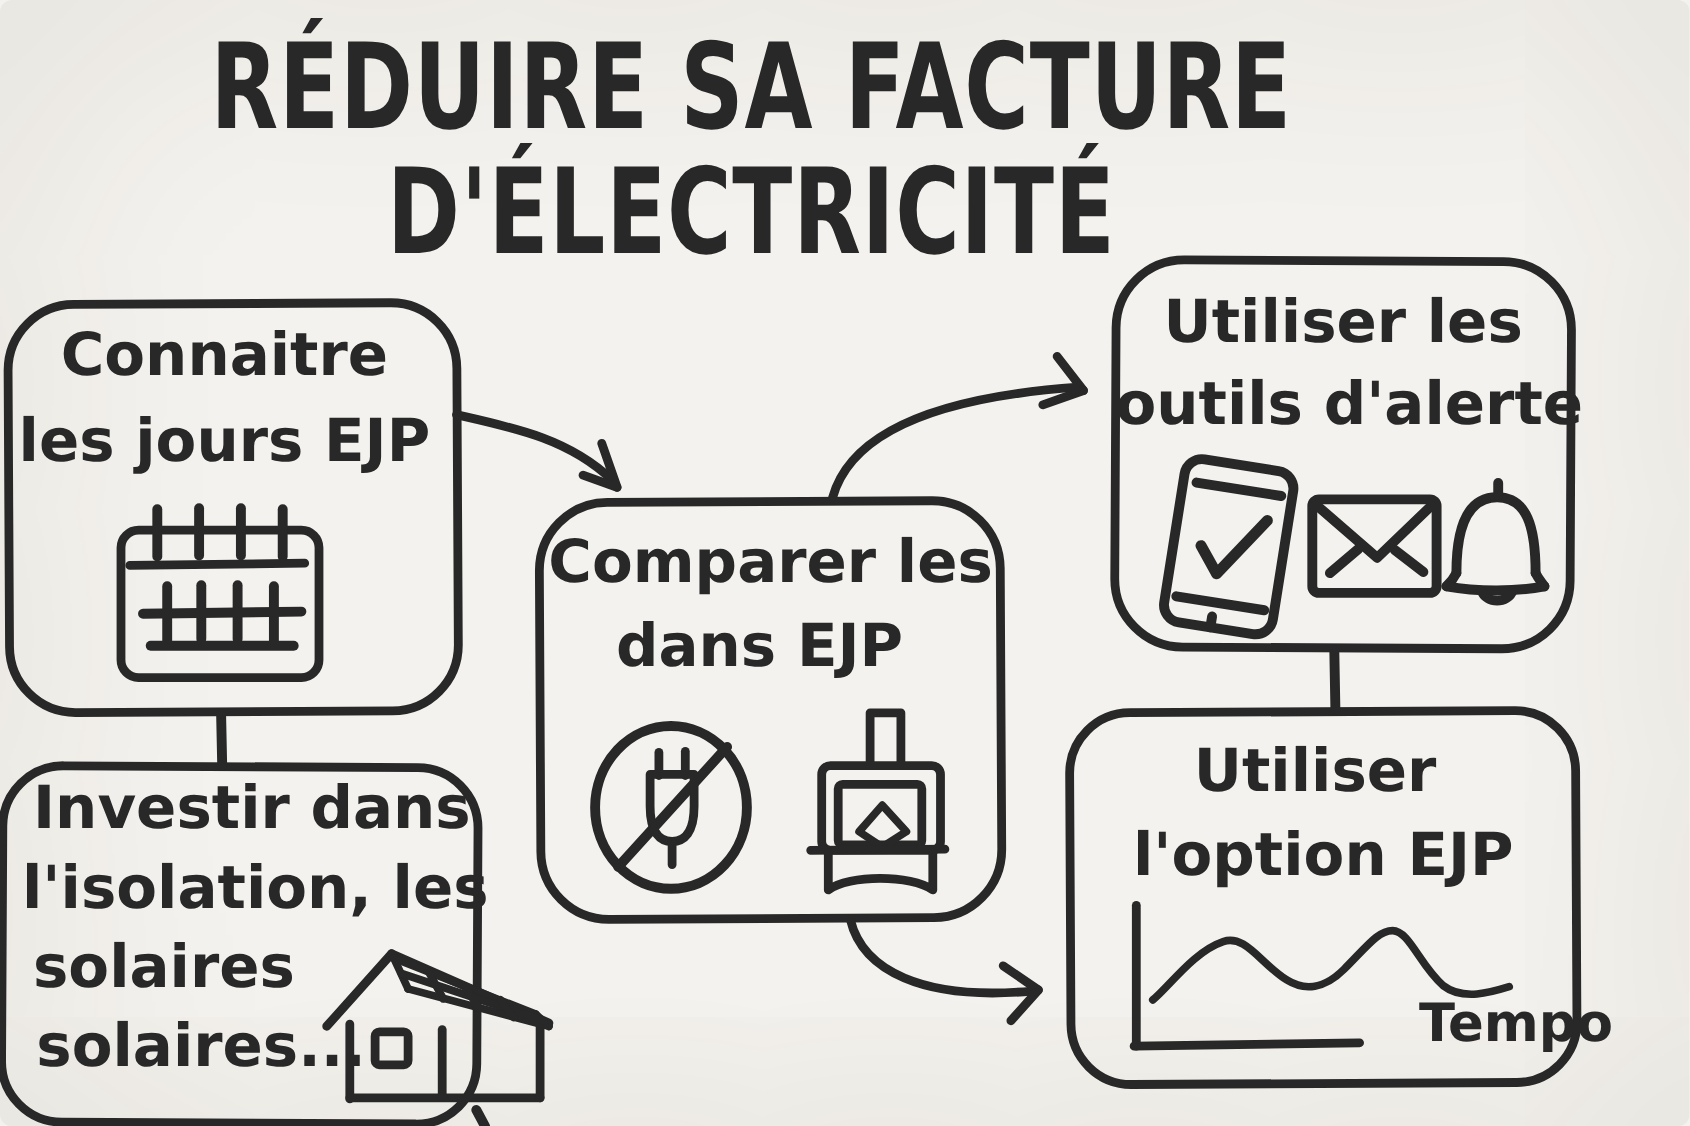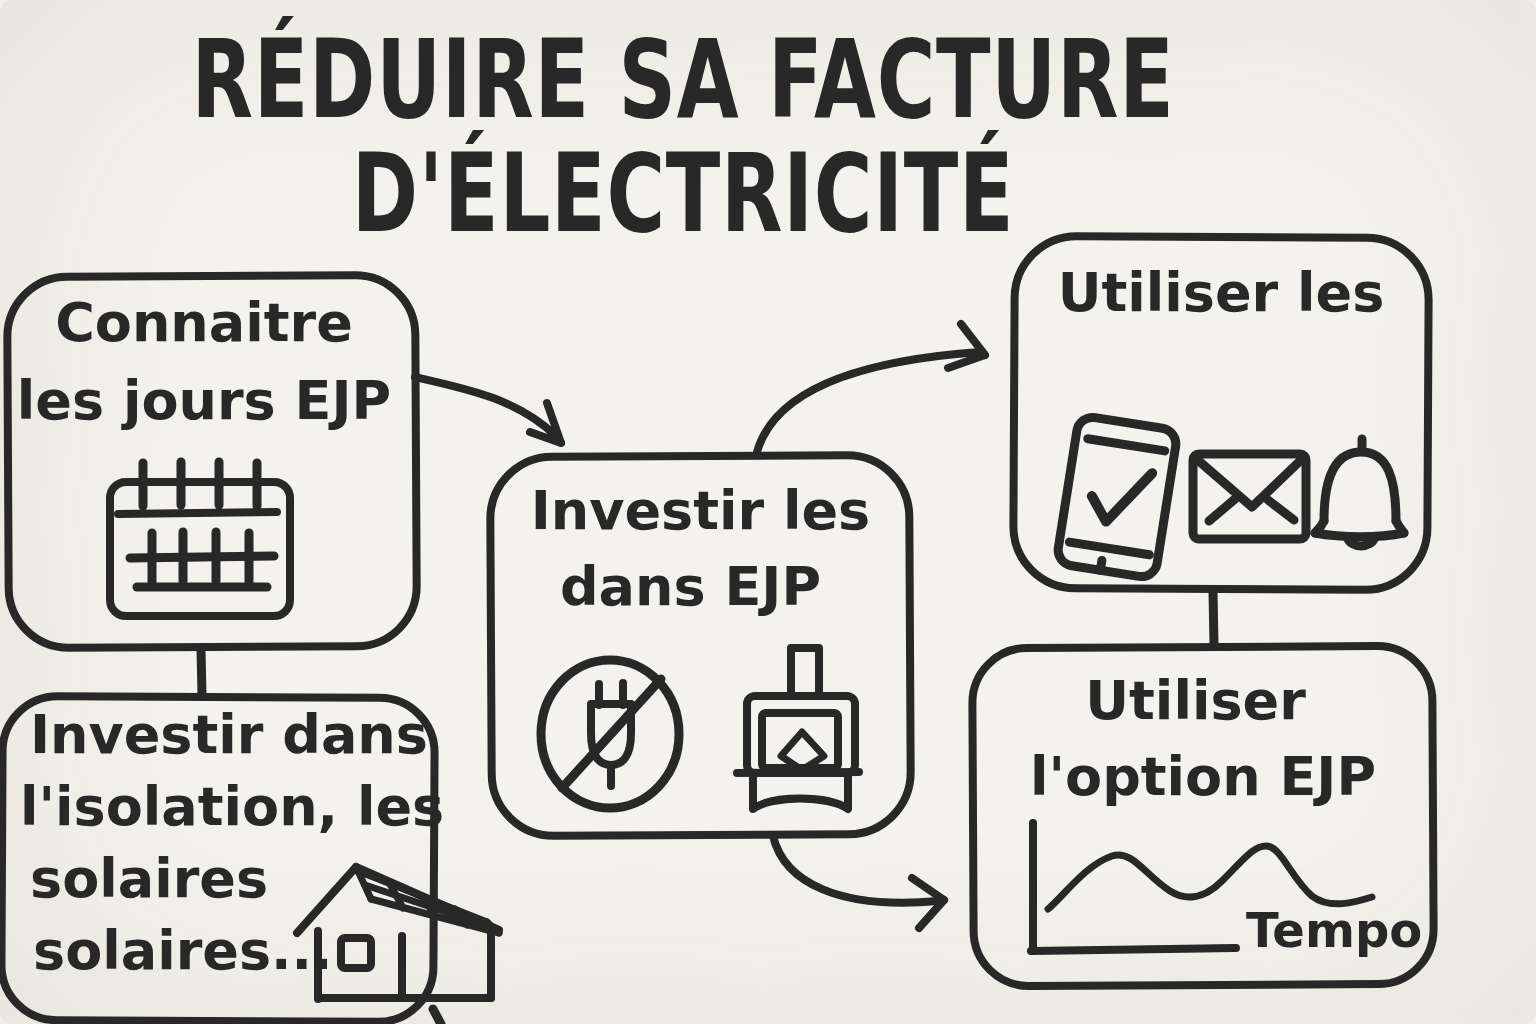--- a/index.html
+++ b/index.html
@@ -10,21 +10,21 @@
     box-shadow: inset 0 0 220px rgba(60,50,30,0.10);
     font-family:"DejaVu Sans", sans-serif; color:var(--ink);border-radius:11px;
   }
   svg { position:absolute; left:0; top:0; }
   svg * { fill:none; stroke:var(--ink); stroke-linecap:round; stroke-linejoin:round; }
   .txt { position:absolute; font-weight:bold; line-height:1; white-space:nowrap;text-align:center; }
   .title-line { left:0; width:1366px; text-align:center; font-size:108px;
     letter-spacing:1px; transform:scaleX(0.74); transform-origin:683px 50%; }
   .box-line { font-size:54px; }
   .ctr { text-align:center; }
-  .tempo { font-size:48px; }
+  .tempo { font-size:48px;margin-left:44px; }
 </style>
 </head>
 <body>
 
 <div id="canvas">
 
   <svg width="1536" height="1024" viewBox="0 0 1536 1024">
 
     <g stroke-width="8">
       <rect x="8" y="276" width="408" height="371" rx="60" transform="rotate(-0.3 212 461)"></rect>
@@ -160,22 +160,23 @@
   <div class="txt title-line" style="top:140px">D'ÉLECTRICITÉ</div>
 
   <div class="txt box-line ctr" style="left:0;width:408px;top:296px">Connaitre</div>
   <div class="txt box-line ctr" style="left:0;width:408px;top:374px">les jours EJP</div>
 
   <div class="txt box-line" style="left:30px;top:708px">Investir dans</div>
   <div class="txt box-line" style="left:20px;top:780px">l'isolation, les</div>
   <div class="txt box-line" style="left:30px;top:852px">solaires</div>
   <div class="txt box-line" style="left:33px;top:924px">solaires...</div>
 
-  <div class="txt box-line ctr" style="left:491px;width:419px;top:484px">Investir les</div>
+  <div class="txt box-line ctr" style="left:491px;width:419px;top:484px">Comparer les</div>
   <div class="txt box-line ctr" style="left:481px;width:419px;top:560px">dans EJP</div>
 
   <div class="txt box-line ctr" style="left:1014px;width:414px;top:266px">Utiliser les</div>
+  <div class="txt box-line ctr" style="left:1014px;width:414px;top:340px">outils d'alerte</div>
 
   <div class="txt box-line ctr" style="left:973px;width:445px;top:674px">Utiliser</div>
   <div class="txt box-line ctr" style="left:973px;width:460px;top:750px">l'option EJP</div>
   <div class="txt tempo" style="left:1246px;top:906px">Tempo</div>
 
 </div>
 
 </body></html>

